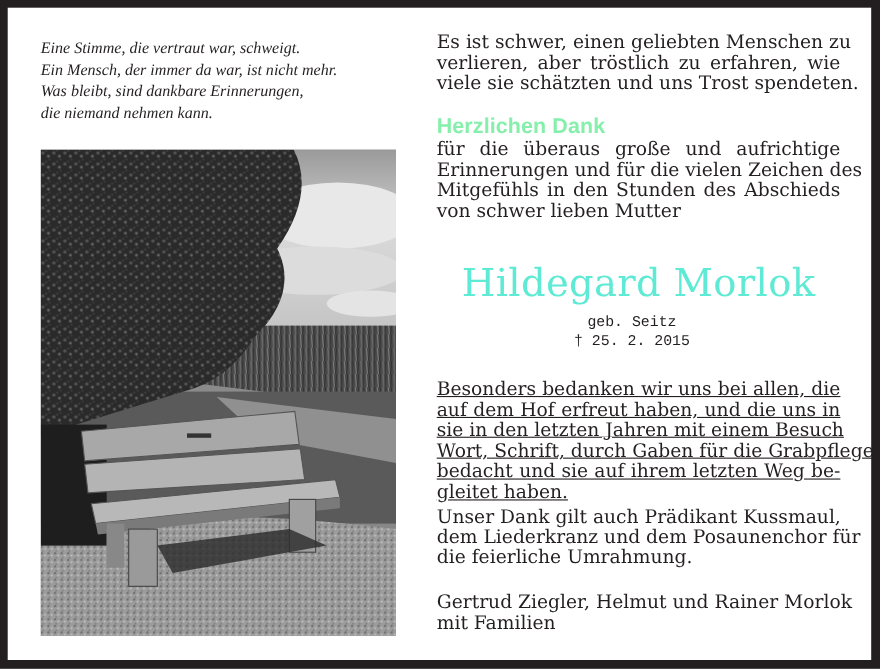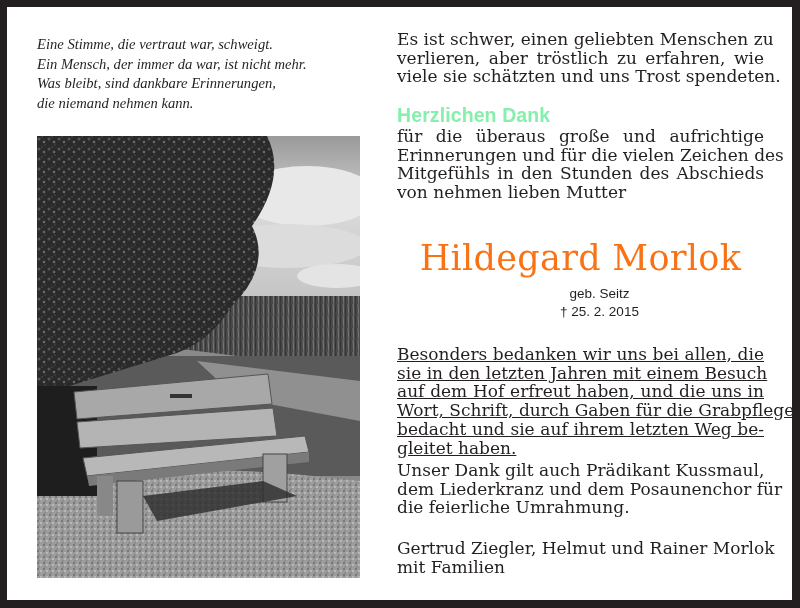--- a/index.html
+++ b/index.html
@@ -61,28 +61,28 @@
   .thanks { top: 127px; }
   .name {
     position: absolute;
     left: 397px; width: 367px;
     top: 236px;
     text-align: center;
     font-family: "DejaVu Serif", serif;
     font-size: 35px;
     line-height: 44px;
     letter-spacing: 0.3px;
-    color: #f97316;
+    color: #5eead4;
   }
   .name-sub {
     position: absolute;
-    left: 416px; width: 367px;
+    left: 391px; width: 367px;
     top: 285px;
     text-align: center;
-    font-family: Liberation Sans, sans-serif;
+    font-family: Liberation Mono, monospace;
     font-size: 13.5px;
     line-height: 17.5px;
     color: #231f20;
   }
   .special { top: 345px; text-decoration: underline; }
   .choir { top: 461px; }
   .signature { top: 539px; }
 </style>
 </head>
 <body>
@@ -165,33 +165,33 @@
   <div class="jline">verlieren, aber tröstlich zu erfahren, wie</div>
   <div class="lastline">viele sie schätzten und uns Trost spendeten.</div>
 </div>
 
 <div class="heading">Herzlichen Dank</div>
 
 <div class="col thanks">
   <div class="jline">für die überaus große und aufrichtige</div>
   <div class="jline">Erinnerungen und für die vielen Zeichen des</div>
   <div class="jline">Mitgefühls in den Stunden des Abschieds</div>
-  <div class="lastline">von nehmen lieben Mutter</div>
+  <div class="lastline">von schwer lieben Mutter</div>
 </div>
 
 <div class="name">Hildegard Morlok</div>
 <div class="name-sub">
   <div>geb. Seitz</div>
   <div>† 25. 2. 2015</div>
 </div>
 
 <div class="col special">
   <div class="jline">Besonders bedanken wir uns bei allen, die</div>
+  <div class="jline">auf dem Hof erfreut haben, und die uns in</div>
   <div class="jline">sie in den letzten Jahren mit einem Besuch</div>
-  <div class="jline">auf dem Hof erfreut haben, und die uns in</div>
   <div class="jline">Wort, Schrift, durch Gaben für die Grabpflege</div>
   <div class="jline">bedacht und sie auf ihrem letzten Weg be-</div>
   <div class="lastline">gleitet haben.</div>
 </div>
 
 <div class="col choir">
   <div class="jline">Unser Dank gilt auch Prädikant Kussmaul,</div>
   <div class="jline">dem Liederkranz und dem Posaunenchor für</div>
   <div class="lastline">die feierliche Umrahmung.</div>
 </div>

